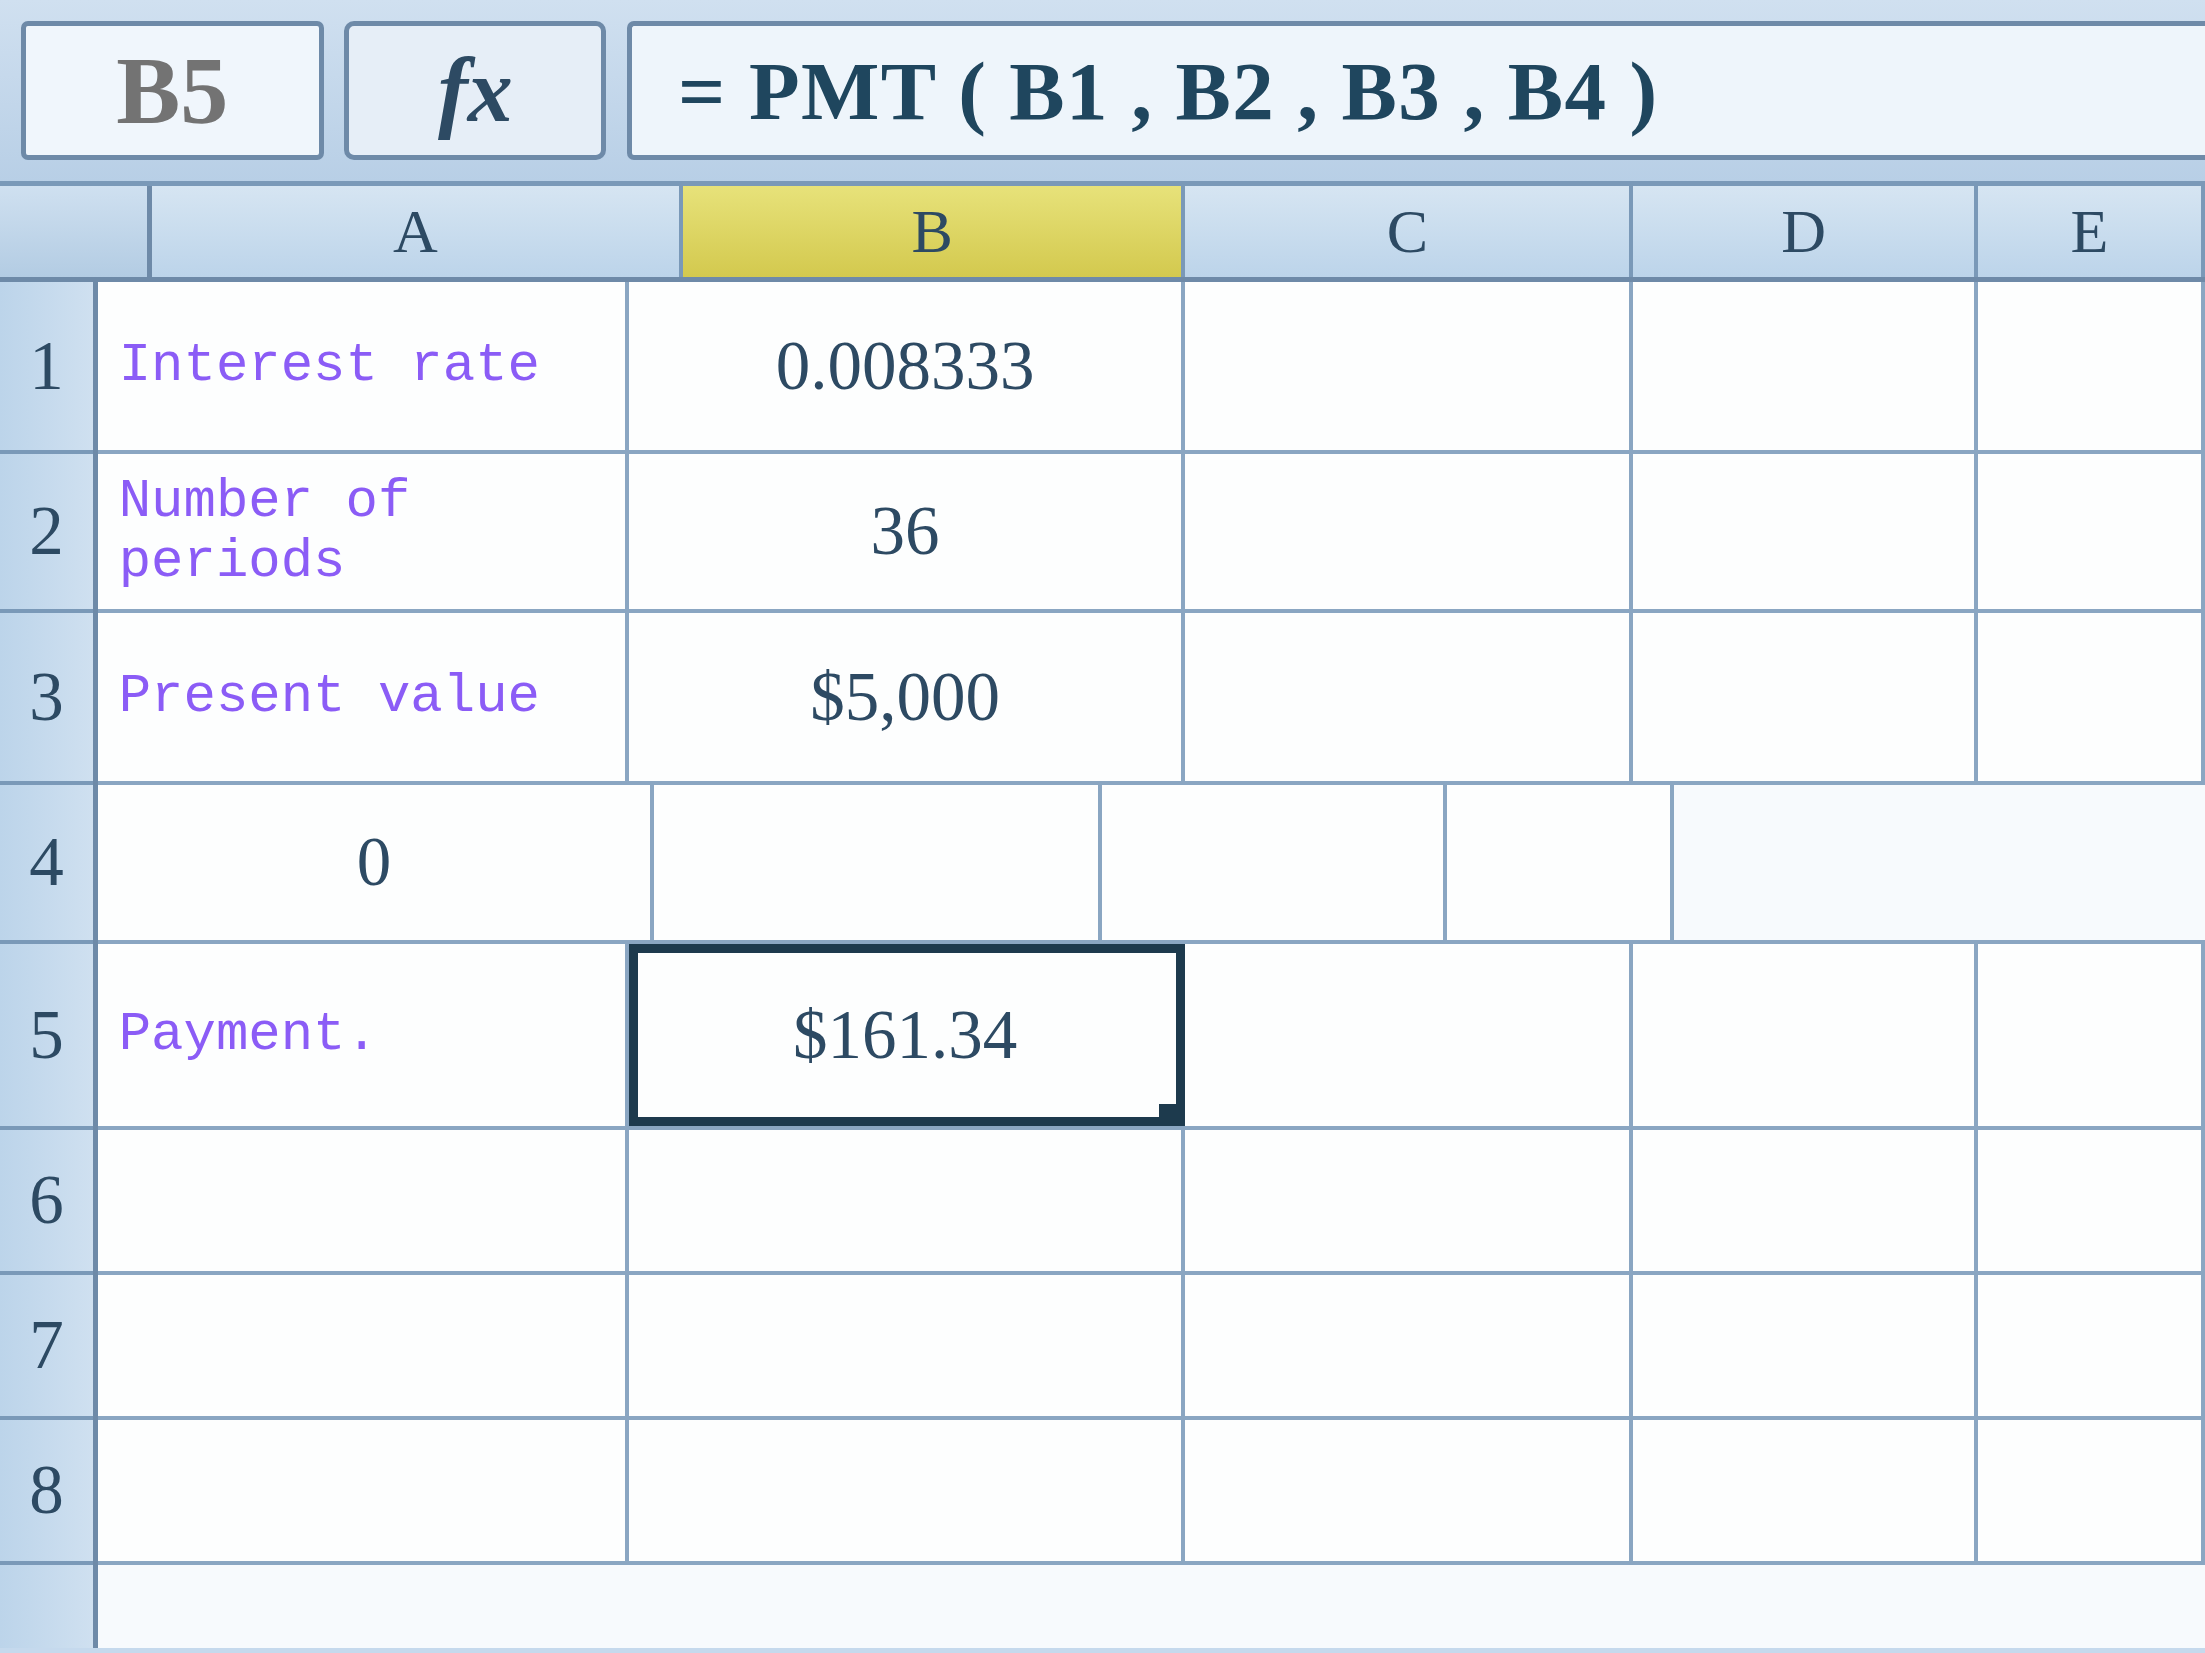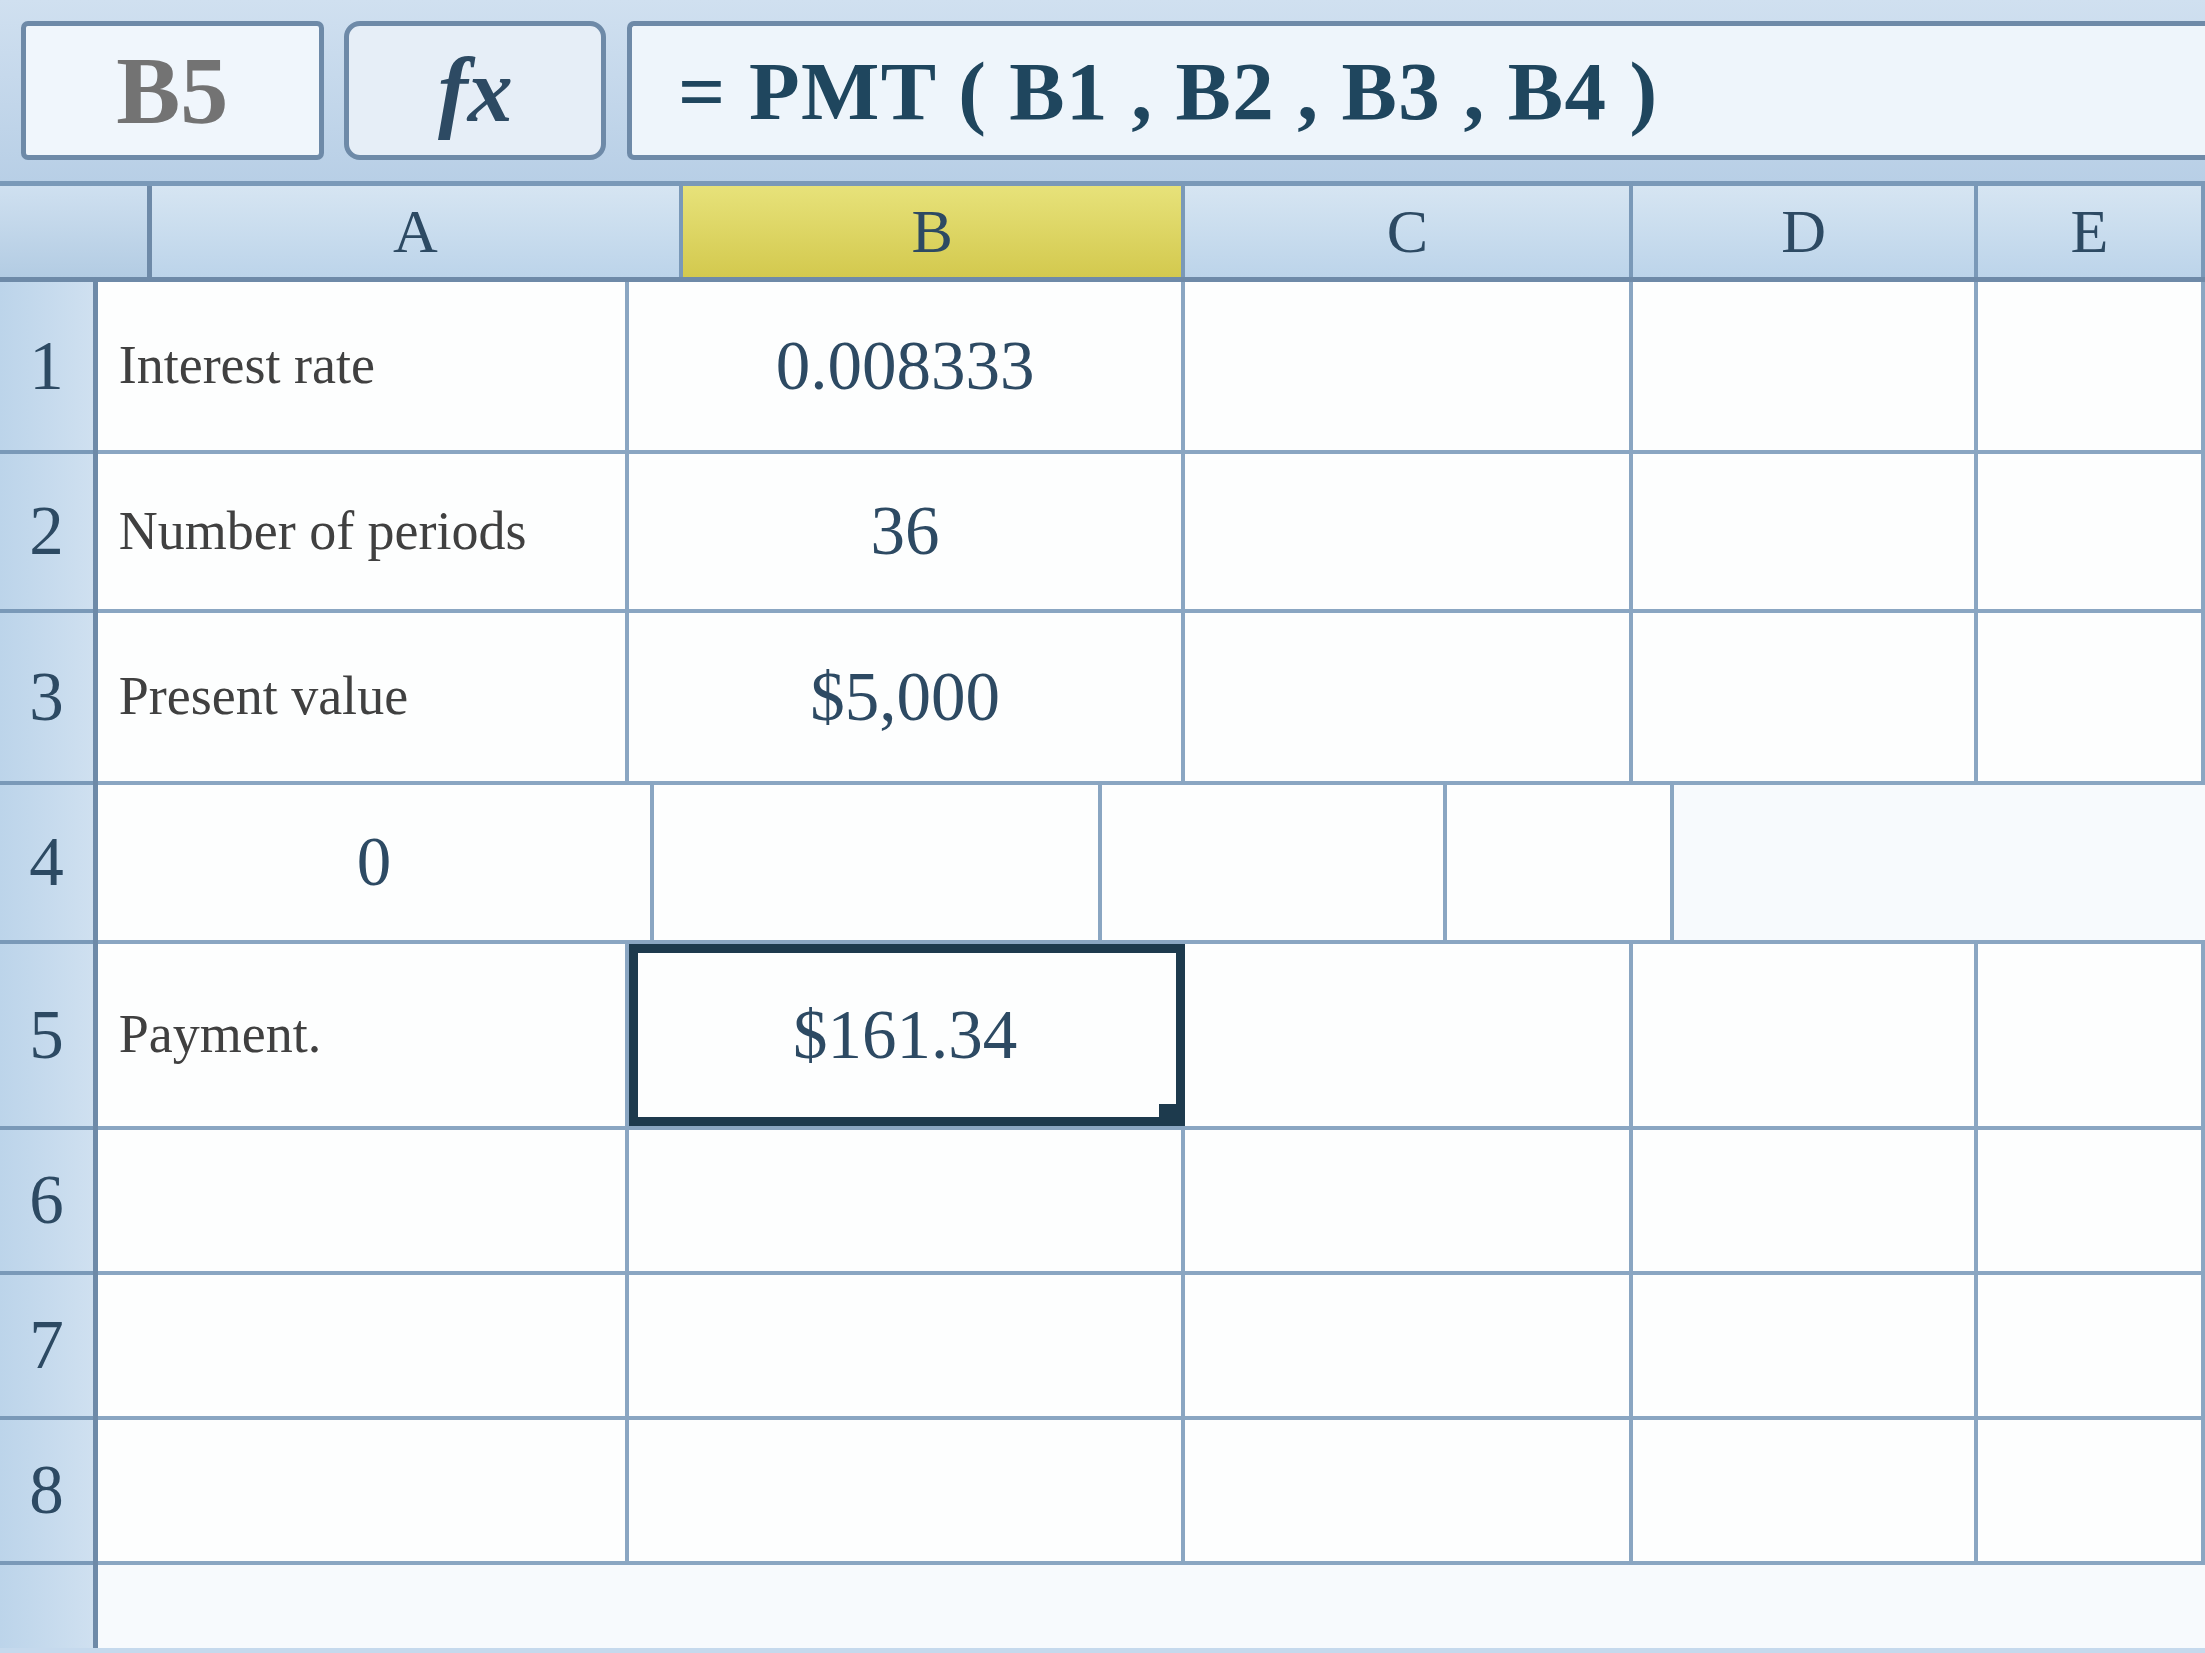--- a/index.html
+++ b/index.html
@@ -36,21 +36,21 @@
       display: flex;
       align-items: center;
       justify-content: center;
       font-size: 96px;
       color: #737373;
     }
     .fx-box {
       width: 262px;
       background: #e6eef7;
       border: 5.5px solid #6e8aa8;
-      border-radius: 16px;
+      border-radius: 10px;
       display: flex;
       align-items: center;
       justify-content: center;
       font-size: 90px;
       color: #2d4a63;
       font-style: italic;
     }
     .formula-input {
       flex: 1;
       background: #eef5fb;
@@ -131,24 +131,23 @@
     .cell {
       border-right: 4.1px solid #8aa6c2;
       background: #fdfefe;
       display: flex;
       align-items: center;
       padding: 0 20.7px;
       overflow: hidden;
     }
     .cell.label {
       font-size: 54px;
-      color: #404040;
-      font-family: Liberation Serif, serif;
+      color: #8b5cf6;
+      font-family: Liberation Mono, monospace;
       line-height: 1.1;
-      text-align: right;
     }
     .cell.value {
       font-size: 69px;
       color: #2d4a63;
       justify-content: center;
       font-family: "Comic Sans MS", cursive;
     }
     .row-1 { height: 172px; }
     .row-2 { height: 159px; }
     .row-3 { height: 172px; }

